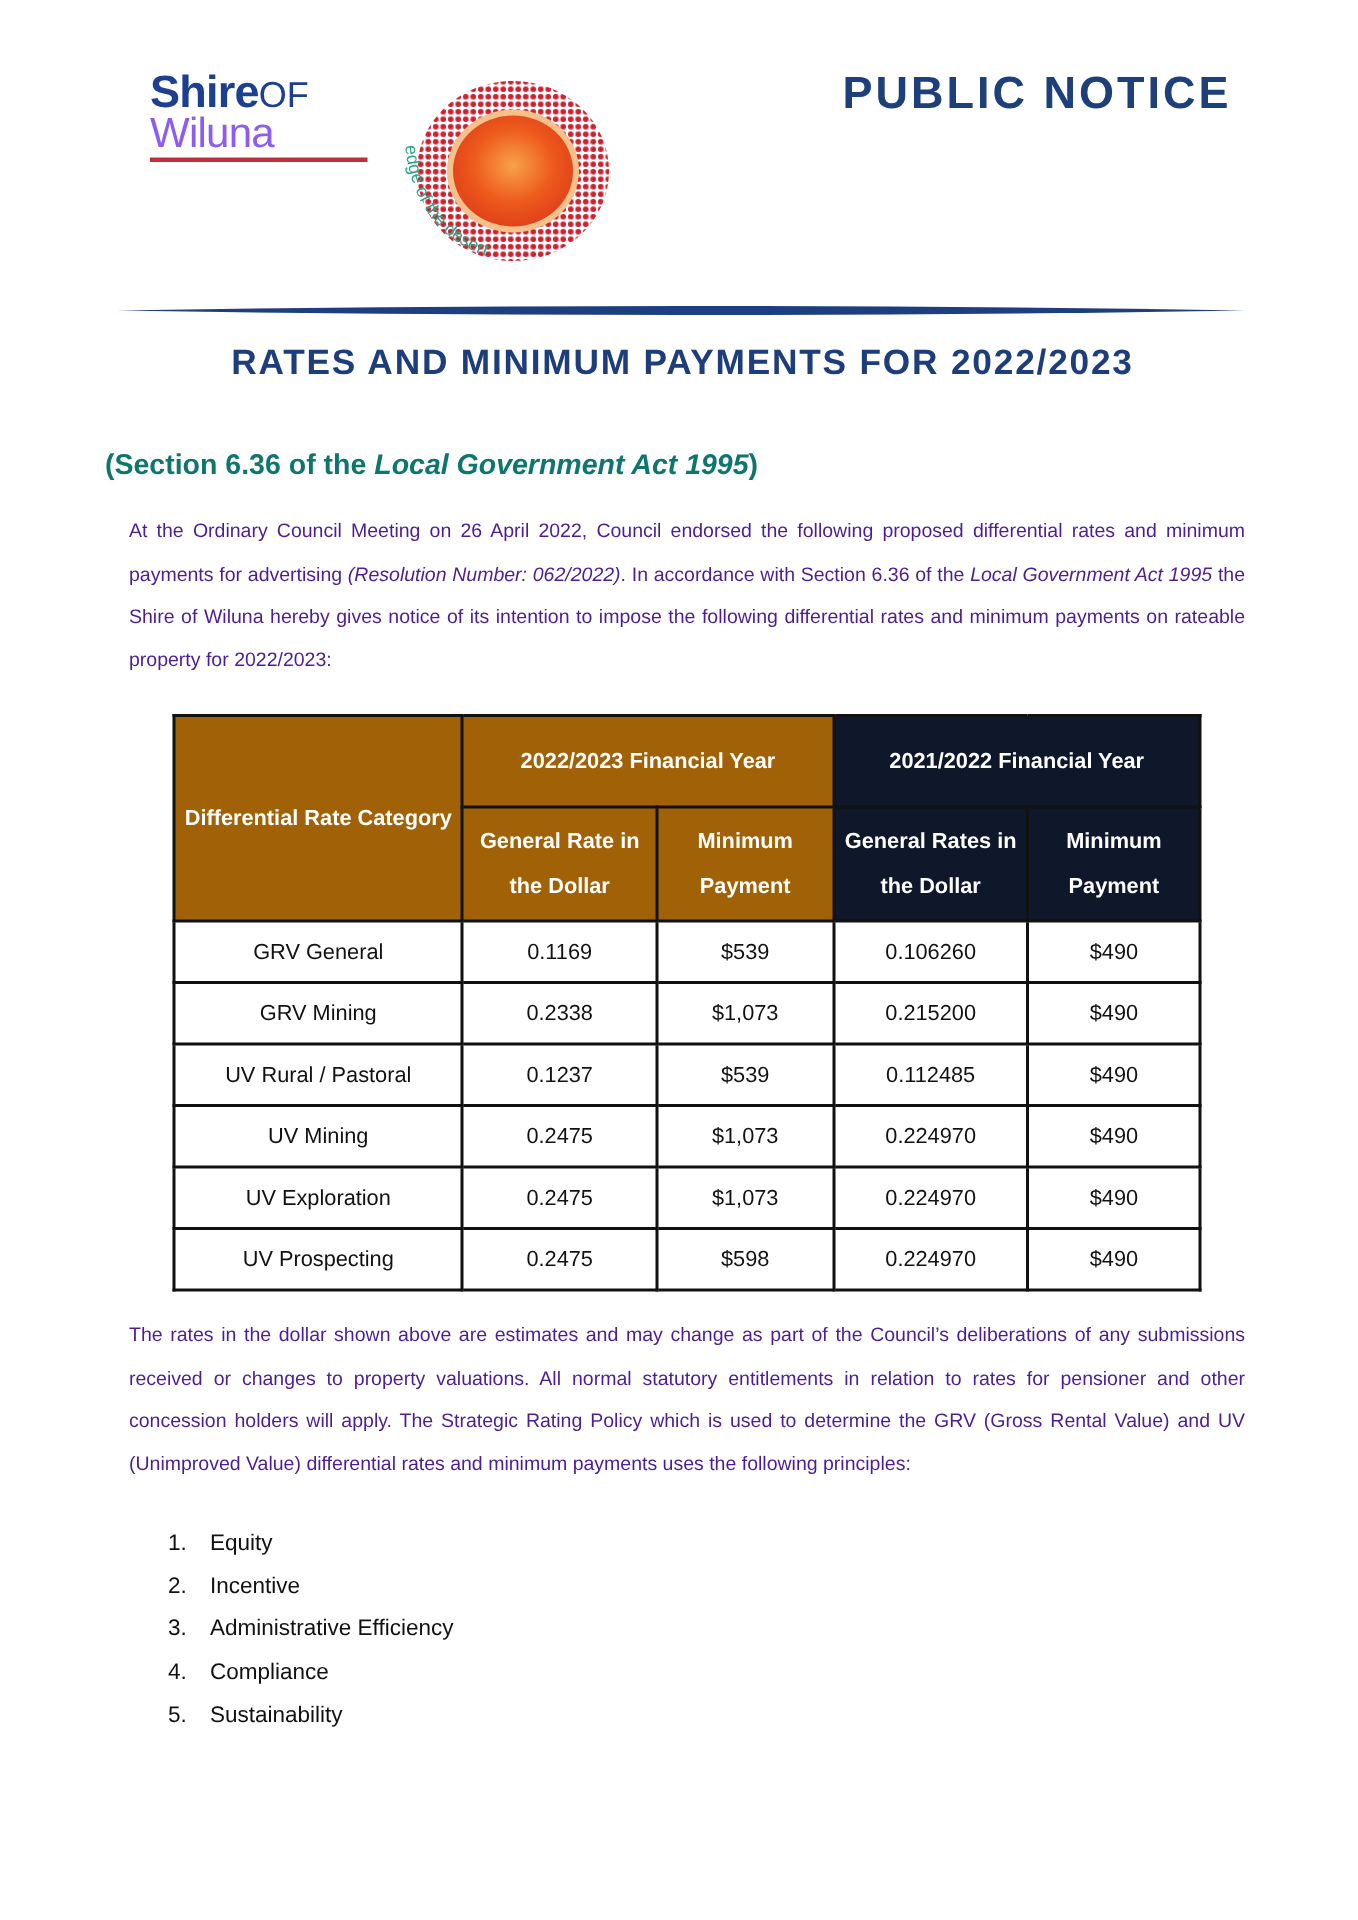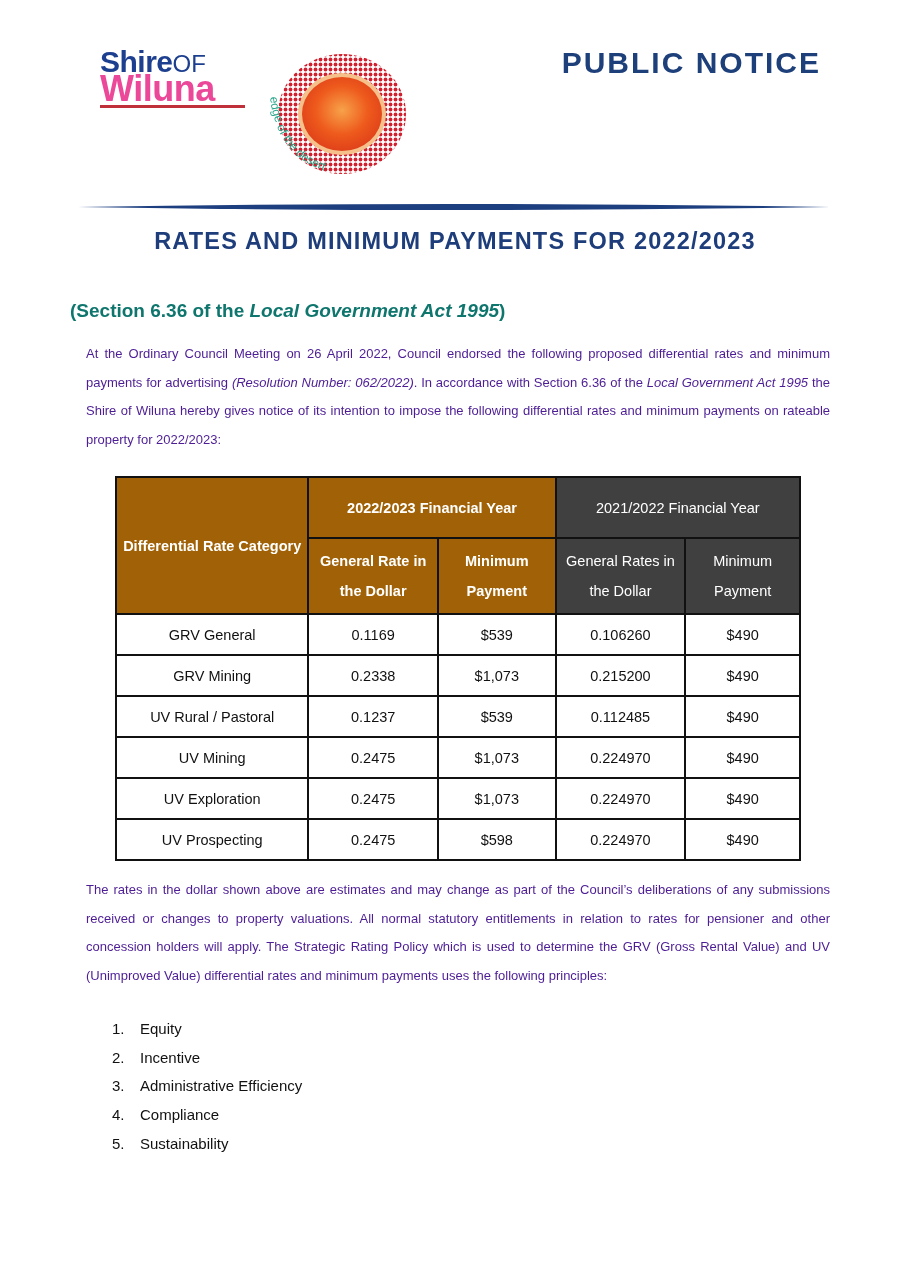--- a/index.html
+++ b/index.html
@@ -1,41 +1,41 @@
 <!DOCTYPE html>
 <html><head>
   <meta charset="utf-8">
   <style>
     html, body { margin: 0; padding: 0; background: #ffffff; }
     body { width: 905px; height: 1280px; position: relative; overflow: hidden; font-family: "Liberation Sans", sans-serif; color: #111; }
 
     .logo-text { position: absolute; left: 100px; top: 50px; width: 150px; }
     .logo-line1 { font-family: "Liberation Sans", sans-serif; font-weight: 900; color: #1d3f8f; font-size: 30px; line-height: 24px; letter-spacing: -0.5px; }
     .logo-of { font-weight: 400; font-size: 24px; letter-spacing: 0; }
-    .logo-line2 { font-weight: 700; color: #ec4899; font-size: 36px; line-height: 26px; letter-spacing: -0.5px; }
+    .logo-line2 { font-weight: 400; color: #8b5cf6; font-size: 28px; line-height: 26px; letter-spacing: -0.5px; }
     .logo-underline { height: 3px; background: #c0303a; margin-top: 3px; width: 145px; }
 
     .sun { position: absolute; left: 258px; top: 52px; width: 160px; height: 135px; }
 
     .public-notice { position: absolute; right: 84px; top: 46px; font-weight: 700; font-size: 30px; letter-spacing: 2px; color: #1d3f7a; }
 
     .rule { position: absolute; left: 78px; top: 203px; width: 752px; height: 8px; }
 
     .title { position: absolute; left: 70px; top: 227px; width: 770px; text-align: center; font-weight: 700; color: #1e3d7b; font-size: 23.5px; line-height: 29px; letter-spacing: 1.2px; }
     .subtitle { position: absolute; left: 70px; top: 300px; width: 770px; text-align: left; font-weight: 700; color: #0f766e; font-size: 19px; }
     .subtitle i { font-style: italic; }
 
     .para { position: absolute; left: 86px; width: 744px; font-size: 13px; line-height: 28.5px; text-align: justify; color: #4c1d95; }
     .para1 { top: 340px; }
     .para2 { top: 876px; }
 
     table.rates { position: absolute; left: 115px; top: 476px; width: 686px; border-collapse: collapse; font-size: 14.5px; }
     table.rates td, table.rates th { border: 2.5px solid #111; text-align: center; }
     .hdr-blue { background: #a16207; color: #fff; font-weight: 700; }
-    .hdr-green { background: #404040; color: #fff; font-weight: 400; }
+    .hdr-green { background: #0f172a; color: #fff; font-weight: 700; }
     .hdr-top { height: 57px; }
     .hdr-sub { height: 72px; line-height: 30px; }
     table.rates td.cell { height: 37px; color: #111; }
 
     ol.principles { position: absolute; left: 112px; top: 1020px; margin: 0; padding: 0; list-style: none; font-size: 15px; }
     ol.principles li { height: 28.7px; display: flex; }
     ol.principles .num { width: 28px; }
   </style>
 </head>
 <body>

